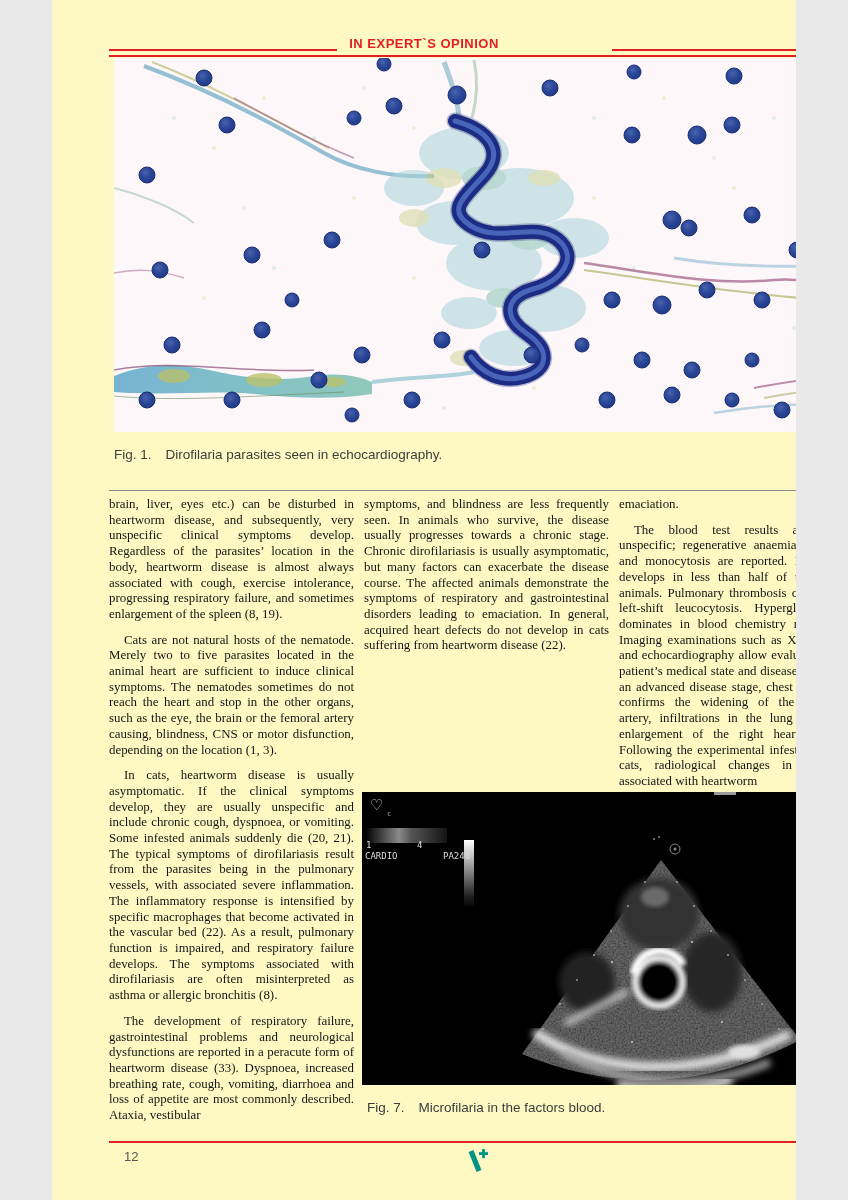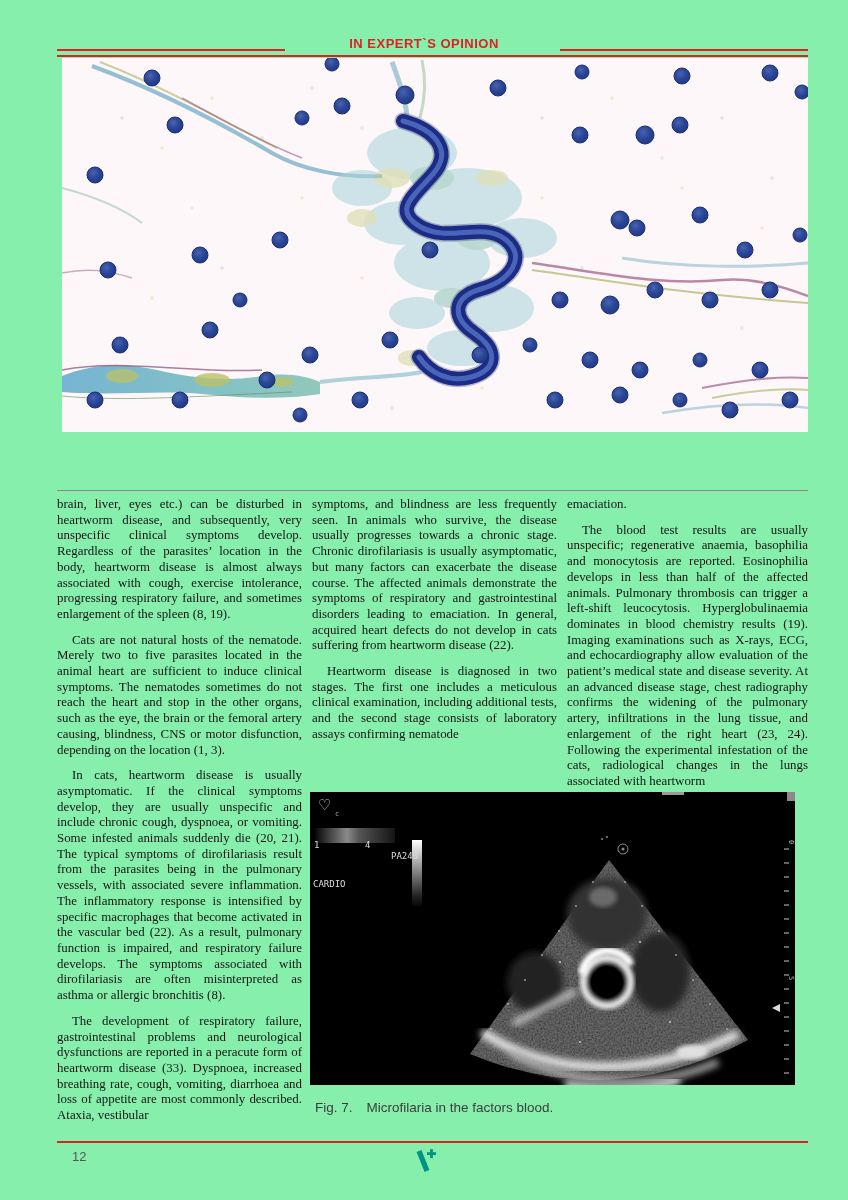--- a/index.html
+++ b/index.html
@@ -1,16 +1,16 @@
 <!DOCTYPE html>
 <html><head>
 <meta charset="utf-8">
 <style>
   html,body{margin:0;padding:0;background:#e9e9e9;}
-  .page{position:relative;width:848px;height:1200px;background:#86efac;margin:0 auto;
+  .page{position:relative;width:744px;height:1200px;background:#fef9c3;margin:0 auto;
         font-family:"Liberation Serif",serif;overflow:hidden;}
   
   .rubric{position:absolute;top:36px;left:0;width:100%;text-align:center;
           font:bold 13px "Liberation Sans",sans-serif;color:#e31e25;letter-spacing:.5px;}
   .rule{position:absolute;background:#e31e25;height:2px;}
   #rule-left{left:57px;width:228px;top:49px;}
   #rule-right{left:560px;width:248px;top:49px;}
   #rule-full{left:57px;width:751px;top:55px;}
   
   #fig1{position:absolute;left:62px;top:58px;width:746px;height:374px;background:#fdf7f9;}
@@ -34,21 +34,21 @@
                   color:#e4e4e4;}
   #fig2 .us-lines div{white-space:pre;}
   .us-label{position:absolute;font:9px "DejaVu Sans Mono",monospace;color:#ddd;}
   #us-heart{position:absolute;left:8px;top:4px;font:15px "DejaVu Sans",sans-serif;color:#c8c8c8;}
   #us-heart-sub{position:absolute;left:25px;top:18px;font:7px "DejaVu Sans Mono",monospace;color:#aaa;}
   #us-strip{position:absolute;left:5px;top:36px;width:80px;height:15px;
             background:linear-gradient(90deg,#060606 0%,#8a8a8a 40%,#555 55%,#141414 100%);}
   #us-vbar{position:absolute;left:102px;top:48px;width:10px;height:66px;
            background:linear-gradient(180deg,#ffffff 0%,#999 40%,#222 85%,#070707 100%);}
   #us-m1{left:4px;top:48px;} #us-m4{left:55px;top:48px;}
-  #us-cardio{left:3px;top:59px;margin-top:28px;} #us-pa{left:66px;top:59px;margin-left:15px;}
+  #us-cardio{left:3px;top:59px;} #us-pa{left:66px;top:59px;margin-left:15px;}
   .us-scale{position:absolute;left:477px;font:7px "DejaVu Sans Mono",monospace;color:#bbb;
             writing-mode:vertical-rl;}
   #us-scale0{top:48px;} #us-scale5{top:184px;}
   #fig2-cap{left:315px;top:1100px;}
   
   #footer-rule{position:absolute;left:57px;top:1141px;width:751px;height:2px;background:#e31e25;}
   #page-num{position:absolute;left:72px;top:1149px;font:13px "Liberation Sans",sans-serif;color:#555;}
   #logo{position:absolute;left:412px;top:1146px;width:26px;height:28px;}
 </style>
 </head>
@@ -203,33 +203,35 @@
         <circle cx="298" cy="342" r="8" fill="url(#cellG)"></circle>
           <circle cx="493" cy="342" r="8" fill="url(#cellG)"></circle>
         <circle cx="558" cy="337" r="8" fill="url(#cellG)"></circle>
           <circle cx="618" cy="342" r="7" fill="url(#cellG)"></circle>
         <circle cx="668" cy="352" r="8" fill="url(#cellG)"></circle>
           <circle cx="728" cy="342" r="8" fill="url(#cellG)"></circle>
       </g>
     </svg>
   </div>
 
+  <div class="fig-caption" id="fig1-cap">
+    <span>Fig. 1.</span><span class="cap-text">Dirofilaria parasites seen in echocardiography.</span>
+  </div>
 
   <div id="col-rule"></div>
 
   <div class="col" id="col1">
     <p>brain, liver, eyes etc.) can be disturbed in heartworm disease, and subsequently, very unspecific clinical symptoms develop. Regardless of the parasites’ location in the body, heartworm disease is almost always associated with cough, exercise intolerance, progressing respiratory failure, and sometimes enlargement of the spleen (8, 19).</p>
     <p class="ind">Cats are not natural hosts of the nematode. Merely two to five parasites located in the animal heart are sufficient to induce clinical symptoms. The nematodes sometimes do not reach the heart and stop in the other organs, such as the eye, the brain or the femoral artery causing, blindness, CNS or motor disfunction, depending on the location (1, 3).</p>
     <p class="ind">In cats, heartworm disease is usually asymptomatic. If the clinical symptoms develop, they are usually unspecific and include chronic cough, dyspnoea, or vomiting. Some infested animals suddenly die (20, 21). The typical symptoms of dirofilariasis result from the parasites being in the pulmonary vessels, with associated severe inflammation. The inflammatory response is intensified by specific macrophages that become activated in the vascular bed (22). As a result, pulmonary function is impaired, and respiratory failure develops. The symptoms associated with dirofilariasis are often misinterpreted as asthma or allergic bronchitis (8).</p>
     <p class="ind">The development of respiratory failure, gastrointestinal problems and neurological dysfunctions are reported in a peracute form of heartworm disease (33). Dyspnoea, increased breathing rate, cough, vomiting, diarrhoea and loss of appetite are most commonly described. Ataxia, vestibular</p>
   </div>
 
   <div class="col" id="col2">
     <p>symptoms, and blindness are less frequently seen. In animals who survive, the disease usually progresses towards a chronic stage. Chronic dirofilariasis is usually asymptomatic, but many factors can exacerbate the disease course. The affected animals demonstrate the symptoms of respiratory and gastrointestinal disorders leading to emaciation. In general, acquired heart defects do not develop in cats suffering from heartworm disease (22).</p>
-    <p class="ind">Heartworm disease is diagnosed in two stages. The first one includes a meticulous clinical examination, including additional tests, and the second stage consists of laboratory assays confirming nematode</p>
   </div>
 
   <div class="col" id="col3">
     <p>emaciation.</p>
     <p class="ind">The blood test results are usually unspecific; regenerative anaemia, basophilia and monocytosis are reported. Eosinophilia develops in less than half of the affected animals. Pulmonary thrombosis can trigger a left-shift leucocytosis. Hyperglobulinaemia dominates in blood chemistry results (19). Imaging examinations such as X-rays, ECG, and echocardiography allow evaluation of the patient’s medical state and disease severity. At an advanced disease stage, chest radiography confirms the widening of the pulmonary artery, infiltrations in the lung tissue, and enlargement of the right heart (23, 24). Following the experimental infestation of the cats, radiological changes in the lungs associated with heartworm</p>
   </div>
 
   <div id="fig2">
     <svg class="us-svg" viewBox="0 0 485 293" preserveAspectRatio="none">
       <defs>

